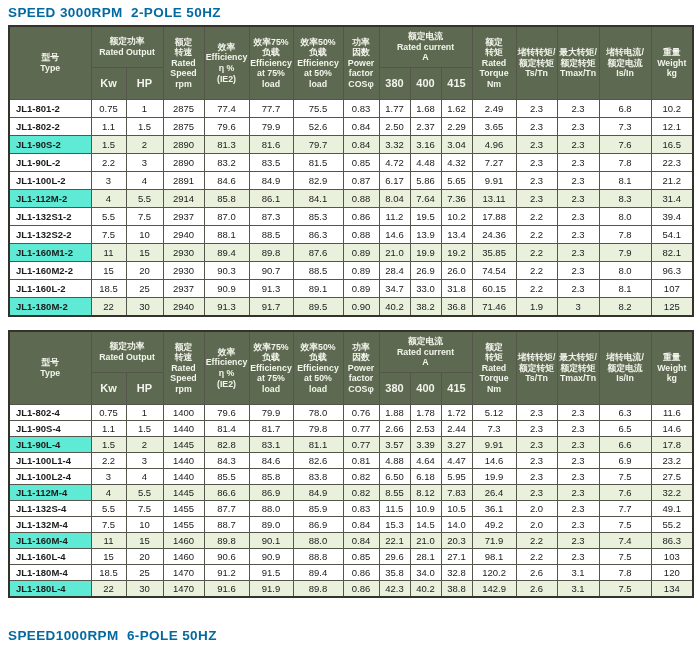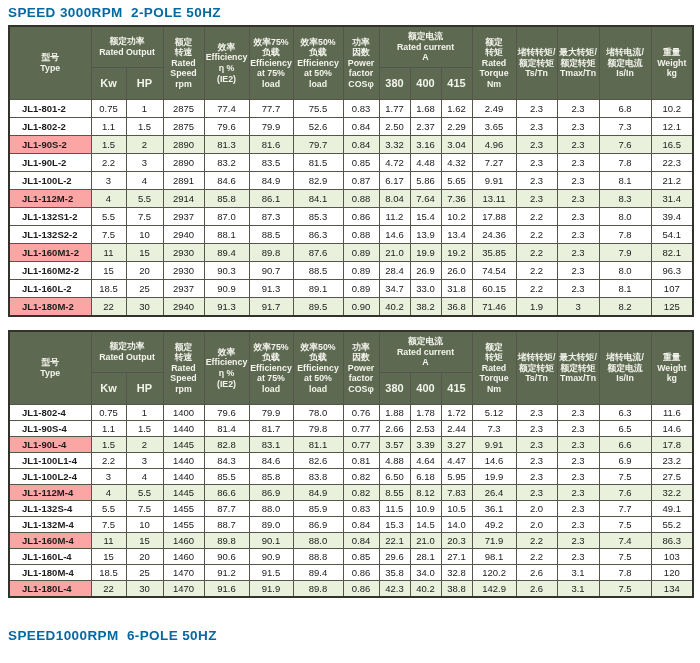--- a/index.html
+++ b/index.html
@@ -45,25 +45,25 @@
     text-align: center;
     vertical-align: middle;
     padding: 0;
     background: #ffffff;
     line-height: 1;
   }
   table.t1 td { height: 17px; }
   table.t2 td { height: 15px; }
   table.spec td.type {
     text-align: left;
-    padding-left: 12px;
+    padding-left: 6px;
     font-weight: bold;
   }
   table.spec tr.hl td { background: #e9f1dc; }
-  table.spec tr.hl td.type { background: #fca5a5; }
+  table.spec tr.hl td.type { background: #5eead4; }
   .footer-title { margin-top: 30px; }
 </style>
 </head>
 <body>
 
 <div class="page">
 
   <section class="tbl-section">
     <h2 class="tbl-title">SPEED 3000RPM  2-POLE 50HZ</h2>
     <table class="spec t1">
@@ -256,21 +256,21 @@
           <tr>
             <td class="type">JL1-132S1-2</td>
             <td>5.5</td>
             <td>7.5</td>
             <td>2937</td>
             <td>87.0</td>
             <td>87.3</td>
             <td>85.3</td>
             <td>0.86</td>
             <td>11.2</td>
-            <td>15.4</td>
+            <td>19.5</td>
             <td>10.2</td>
             <td>17.88</td>
             <td>2.2</td>
             <td>2.3</td>
             <td>8.0</td>
             <td>39.4</td>
           </tr>
           <tr>
             <td class="type">JL1-132S2-2</td>
             <td>7.5</td>

